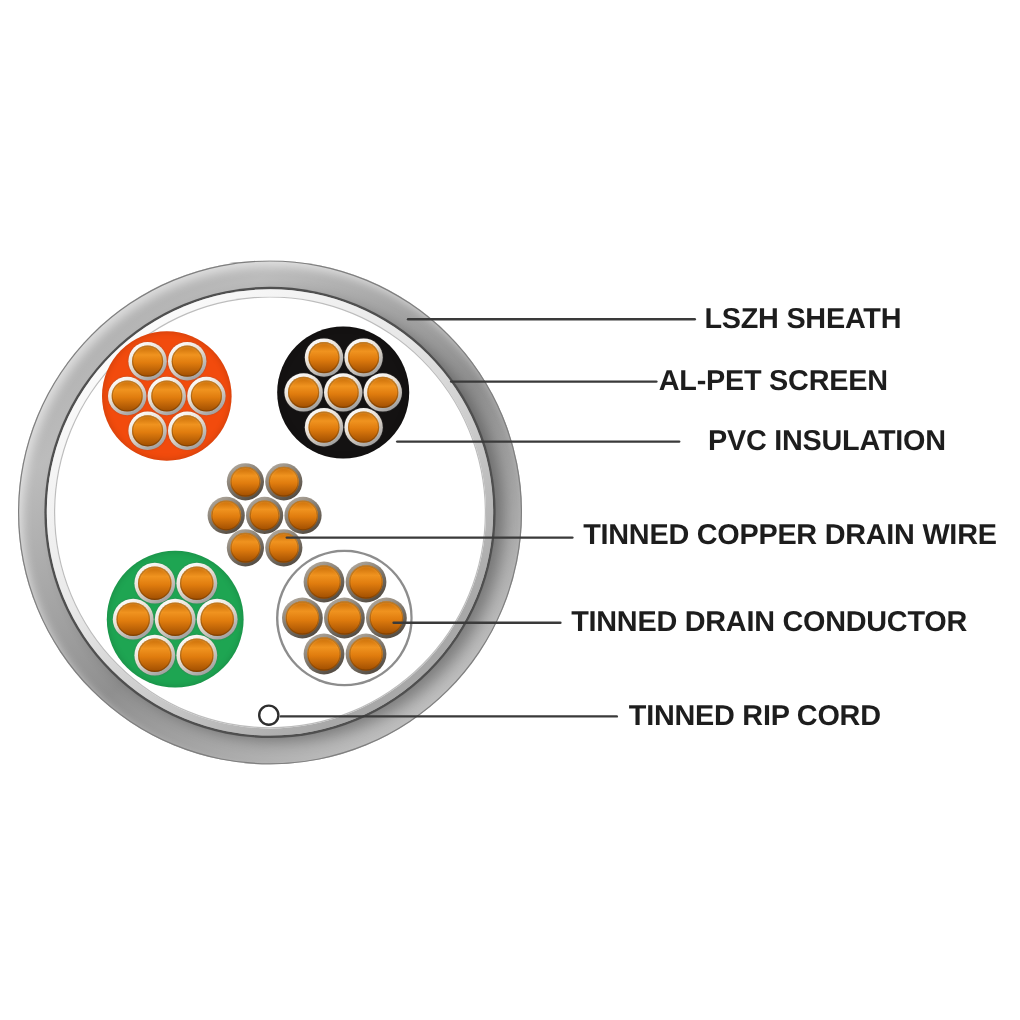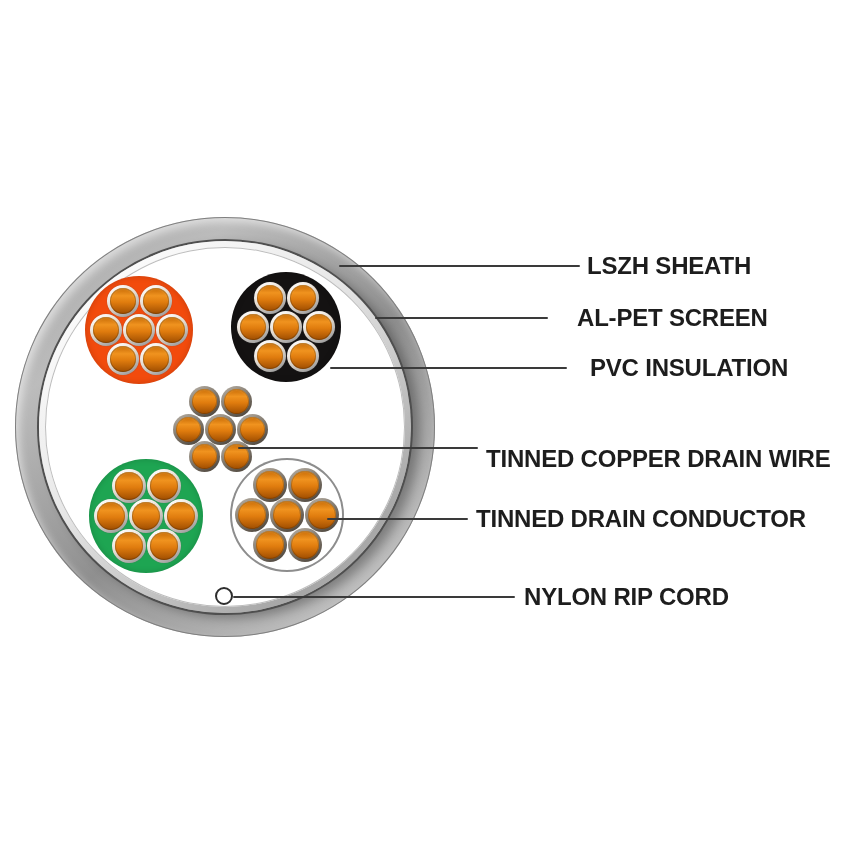--- a/index.html
+++ b/index.html
@@ -152,23 +152,23 @@
       </div>
       <div class="wire dark" style="left: 220.5px; top: 441.212px; width: 31px; height: 31px;">
         <div class="core"></div>
       </div>
     </div>
   <div id="ripcord" class="circle ripcord" style="left: 215px; top: 587px; width: 18px; height: 18px;"></div>
   <div id="callouts" class="abs">
       <div class="leader" style="left: 339px; top: 265px; width: 241px; background: rgb(58, 58, 58);"></div>
       <div class="callout" style="left: 587px; top: 251px; color: rgb(29, 29, 29);">LSZH SHEATH</div>
       <div class="leader" style="left: 375px; top: 317px; width: 173px; background: rgb(58, 58, 58);"></div>
-      <div class="callout" style="left: 577px; top: 303px; color: rgb(29, 29, 29);">AL-PET SCREEN</div>
+      <div class="callout" style="left: 549px; top: 303px; color: rgb(29, 29, 29);">AL-PET SCREEN</div>
       <div class="leader" style="left: 330px; top: 367px; width: 237px; background: rgb(58, 58, 58);"></div>
       <div class="callout" style="left: 590px; top: 353px; color: rgb(29, 29, 29);">PVC INSULATION</div>
       <div class="leader" style="left: 238px; top: 447px; width: 240px; background: rgb(58, 58, 58);"></div>
-      <div class="callout" style="left: 486px; top: 444px; color: rgb(29, 29, 29);">TINNED COPPER DRAIN WIRE</div>
+      <div class="callout" style="left: 486px; top: 431px; color: rgb(29, 29, 29);">TINNED COPPER DRAIN WIRE</div>
       <div class="leader" style="left: 327px; top: 518px; width: 141px; background: rgb(58, 58, 58);"></div>
       <div class="callout" style="left: 476px; top: 504px; color: rgb(29, 29, 29);">TINNED DRAIN CONDUCTOR</div>
       <div class="leader" style="left: 233px; top: 596px; width: 282px; background: rgb(58, 58, 58);"></div>
-      <div class="callout" style="left: 524px; top: 582px; color: rgb(29, 29, 29);">NYLON RIP CORD</div>
+      <div class="callout" style="left: 524px; top: 582px; color: rgb(29, 29, 29);">TINNED RIP CORD</div>
     </div>
 </div>
 
 </body></html>

